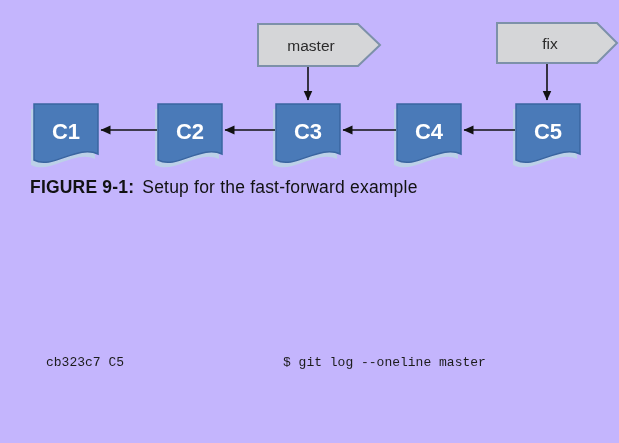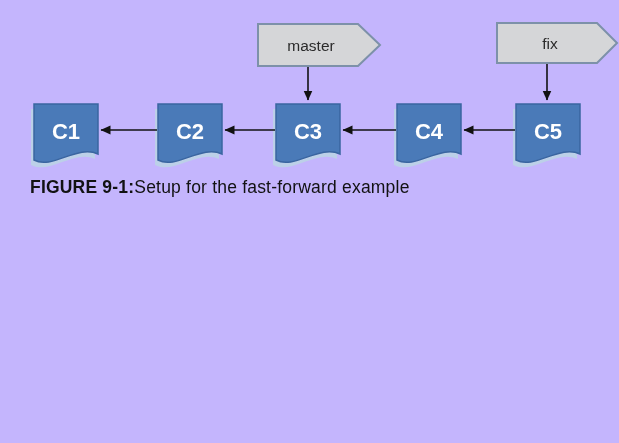--- a/index.html
+++ b/index.html
@@ -18,21 +18,21 @@
   .branch-name{
     font-family:"Liberation Sans",sans-serif;font-size:15.5px;
     fill:#2b2b2b;text-anchor:middle;
   }
   .arrow-line{stroke:#121212;stroke-width:1.6;fill:none;}
   .arrow-head{fill:#121212;stroke:none;}
   .figure-caption{
     position:absolute;left:30px;top:177px;
     font-size:17.5px;color:#121212;letter-spacing:0.2px;white-space:nowrap;
   }
-  .figure-caption .prefix{font-weight:bold;}
+  .figure-caption .prefix{font-weight:bold;margin-right:8px;}
   .terminal-col{
     position:absolute;top:304px;
     font-family:"Liberation Mono","DejaVu Sans Mono",monospace;
     font-size:13px;line-height:23.4px;color:#1c1c1c;white-space:pre;
   }
   .terminal-col.fix{left:46px;}
   .terminal-col.master{left:283px;}
 </style>
 </head>
 <body>
@@ -92,24 +92,26 @@
     <line class="arrow-line" x1="275" y1="130" x2="225" y2="130" marker-end="url(#ah)"></line>
     <line class="arrow-line" x1="396" y1="130" x2="343" y2="130" marker-end="url(#ah)"></line>
     <line class="arrow-line" x1="515" y1="130" x2="464" y2="130" marker-end="url(#ah)"></line>
   </svg>
 
   <div class="figure-caption">
     <span class="prefix">FIGURE 9-1:</span><span>Setup for the fast-forward example</span>
   </div>
 
   <div class="terminal-col fix">
+    <div>cb323c7 C5</div>
     
     
     
     
   </div>
 
   <div class="terminal-col master">
+    <div>$ git log --oneline master</div>
     
     
   </div>
 
 </div>
 
 </body></html>

